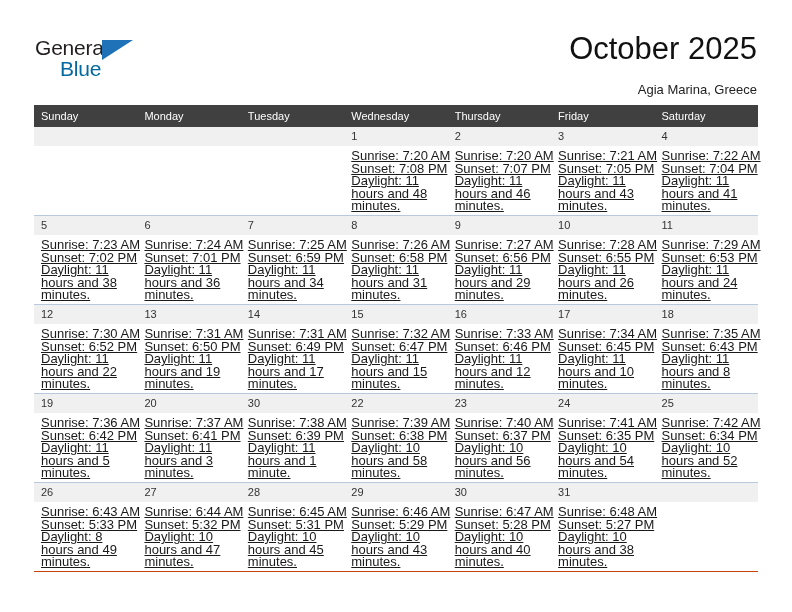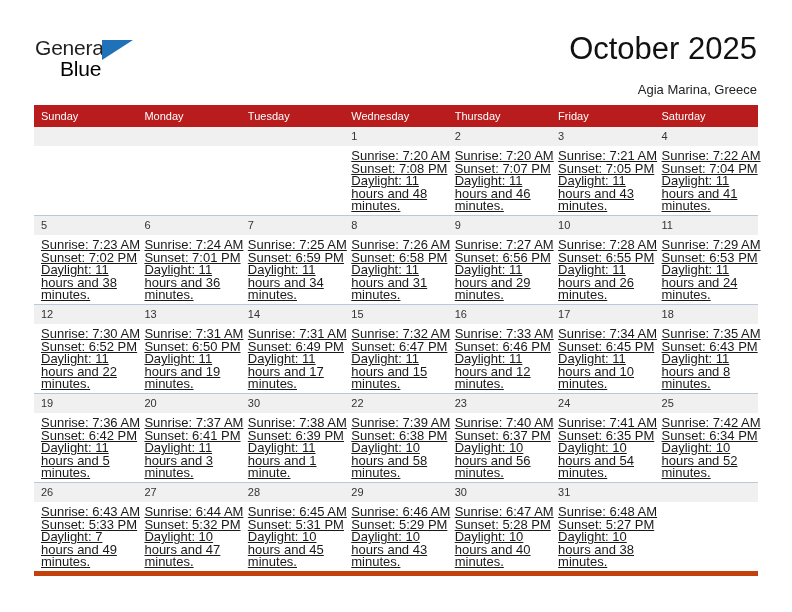--- a/index.html
+++ b/index.html
@@ -55,21 +55,21 @@
     height: 0;
     border-left: 31px solid #1f72b8;
     border-bottom: 20px solid transparent;
   }
   .logo-blue {
     position: absolute;
     left: 25px;
     top: 21px;
     font-size: 21px;
     letter-spacing: -0.2px;
-    color: #000000;
+    color: #0369a1;
     font-family: "Liberation Sans", sans-serif;
   }
 
   .title-block {
     position: absolute;
     right: 35px;
     top: 34px;
     text-align: right;
   }
   .cal-title {
@@ -90,42 +90,42 @@
   .calendar {
     position: absolute;
     left: 34px;
     top: 105px;
     width: 724px;
     border-collapse: collapse;
     table-layout: fixed;
   }
 
   .calendar th {
-    background: #b91c1c;
+    background: #404040;
     color: #ffffff;
     font-size: 11px;
     font-weight: normal;
     text-align: left;
     padding: 5px 0 5px 7px;
     height: 12px;
     border: none;
   }
 
   .calendar td {
     vertical-align: top;
     padding: 0;
     border: none;
     border-bottom: 1px solid #b9c9dd;
     height: 88px;
     background: #ffffff;
     width: 103.4px;
   }
 
   .calendar tr.week:last-child td {
-    border-bottom: 5px solid #c2410c;
+    border-bottom: 1px solid #c2410c;
   }
 
   .daynum {
     background: #f0f0f0;
     font-size: 11px;
     color: #333333;
     padding: 3px 0 3px 7px;
     height: 13px;
     line-height: 13px;
   }
@@ -396,21 +396,21 @@
               <div class="dl-wrap">Daylight: 10 hours and 52 minutes.</div>
             </div>
           </td>
         </tr>
         <tr class="week">
           <td>
             <div class="daynum">26</div>
             <div class="details">
               <div>Sunrise: 6:43 AM</div>
               <div>Sunset: 5:33 PM</div>
-              <div class="dl-wrap">Daylight: 7 hours and 49 minutes.</div>
+              <div class="dl-wrap">Daylight: 8 hours and 49 minutes.</div>
             </div>
           </td>
           <td>
             <div class="daynum">27</div>
             <div class="details">
               <div>Sunrise: 6:44 AM</div>
               <div>Sunset: 5:32 PM</div>
               <div class="dl-wrap">Daylight: 10 hours and 47 minutes.</div>
             </div>
           </td>

